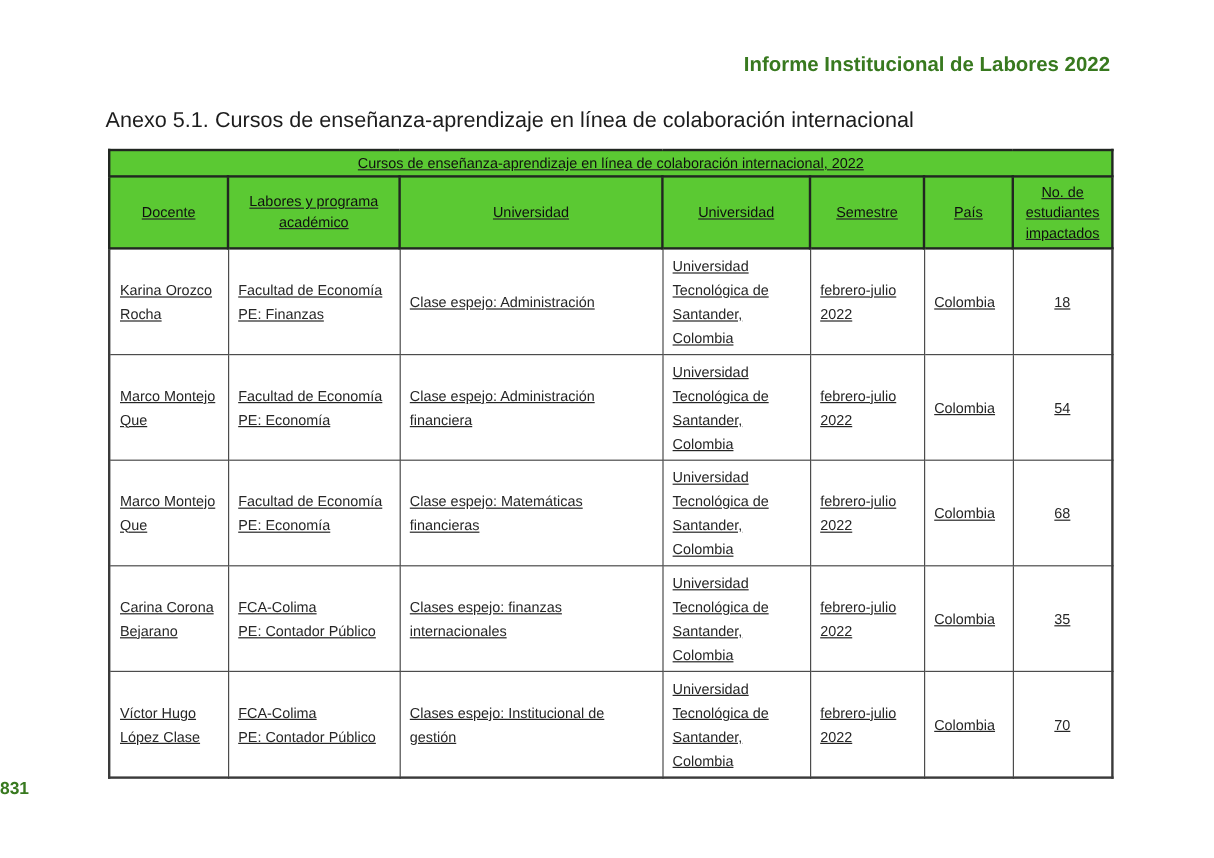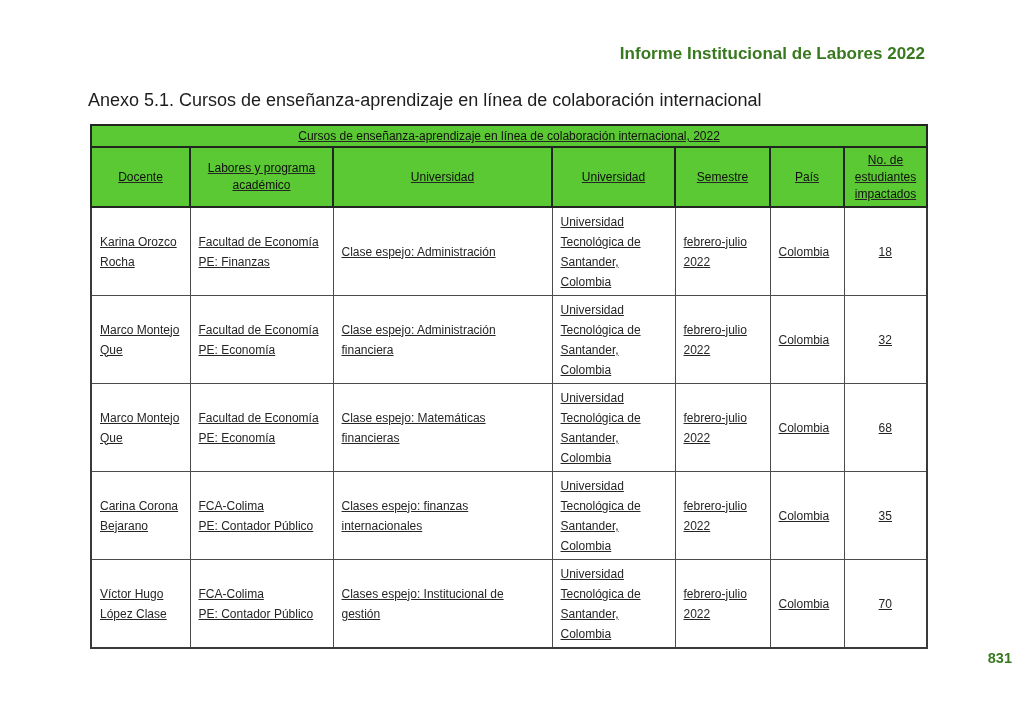--- a/index.html
+++ b/index.html
@@ -64,21 +64,21 @@
   .courses-table{border:2px solid #3a3a3a;text-decoration:underline;}
   .courses-table tbody tr:nth-child(1){height:82px;}
   .courses-table tbody tr:nth-child(2){height:80px;}
   .courses-table tbody tr:nth-child(3){height:80px;}
   .courses-table tbody tr:nth-child(4){height:80px;}
   .courses-table tbody tr:nth-child(5){height:84px;}
   td.cell-universidad{vertical-align:top;padding-top:4px;}
   td.cell-estudiantes{text-align:center;}
   .page-number{
     position:absolute;top:650px;left:0;width:100%;
-    text-align:right;
+    text-align:left;
     font-size:14.5px;font-weight:bold;
     color:var(--dark-green);
   }
 </style>
 </head>
 <body>
 
 <div class="page">
 
   <div class="running-header">Informe Institucional de Labores 2022</div>
@@ -135,21 +135,21 @@
 PE: Economía</td>
           <td class="cell-actividades">Clase espejo: Administración
 financiera</td>
           <td class="cell-universidad">Universidad
 Tecnológica de
 Santander,
 Colombia</td>
           <td class="cell-semestre">febrero-julio
 2022</td>
           <td class="cell-pais">Colombia</td>
-          <td class="cell-estudiantes">32</td>
+          <td class="cell-estudiantes">54</td>
         </tr>
         <tr>
           <td class="cell-docente">Marco Montejo
 Que</td>
           <td class="cell-facultad">Facultad de Economía
 PE: Economía</td>
           <td class="cell-actividades">Clase espejo: Matemáticas
 financieras</td>
           <td class="cell-universidad">Universidad
 Tecnológica de

